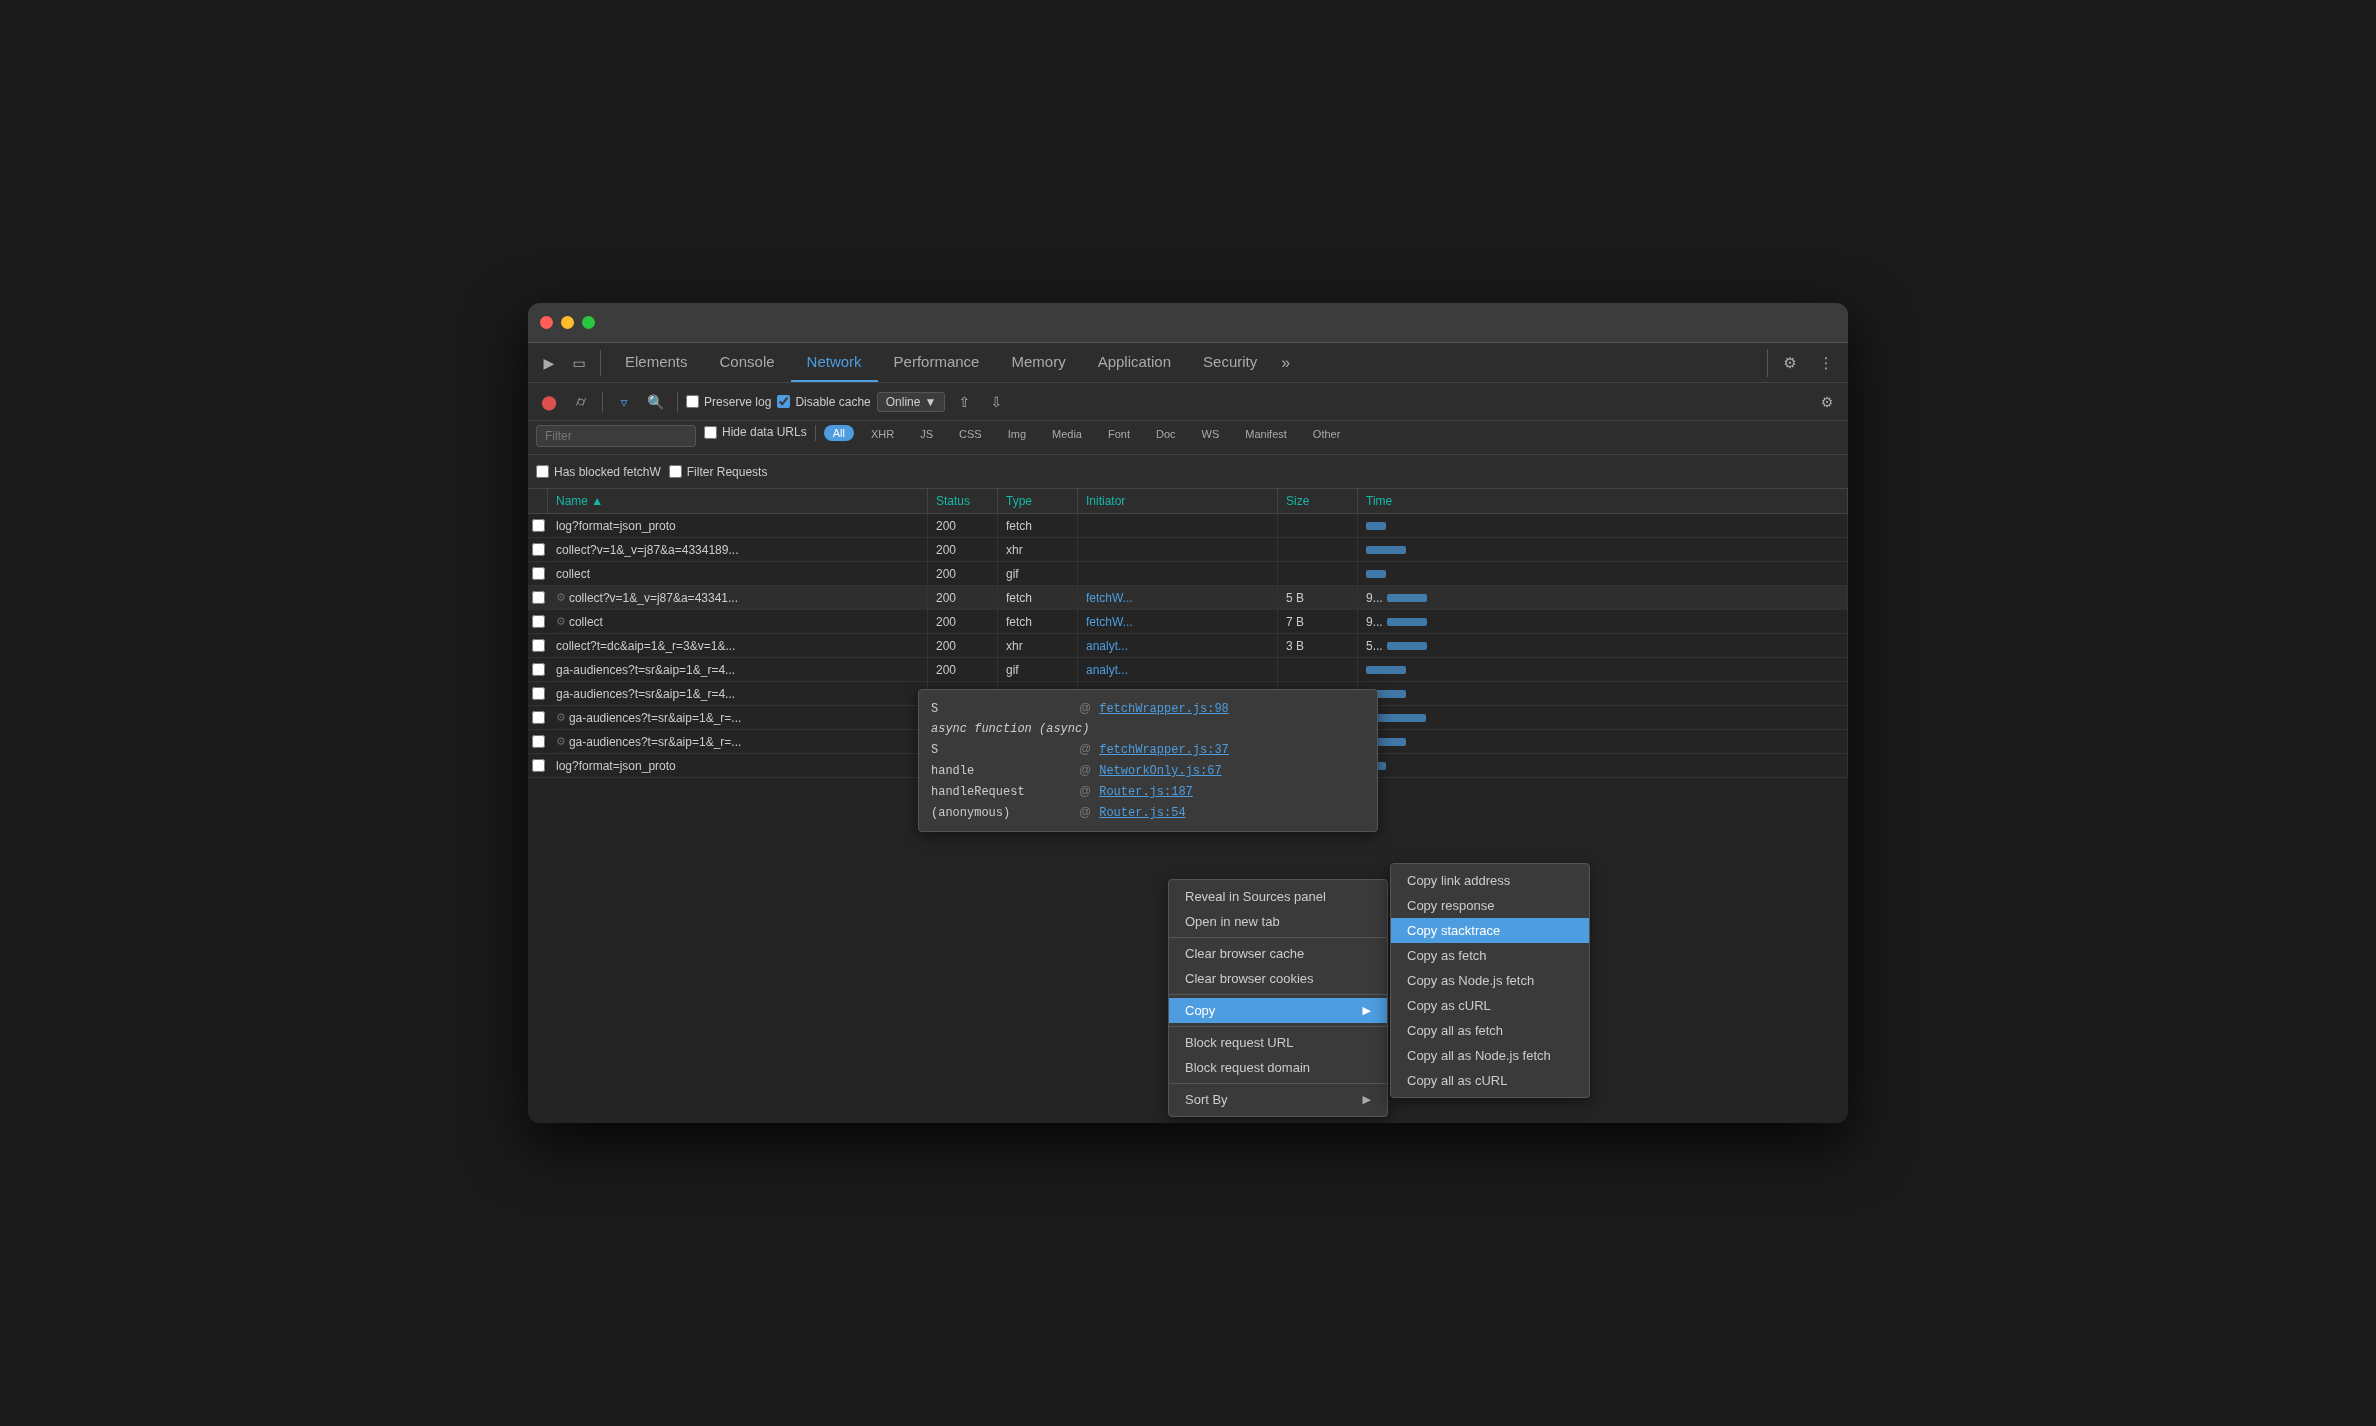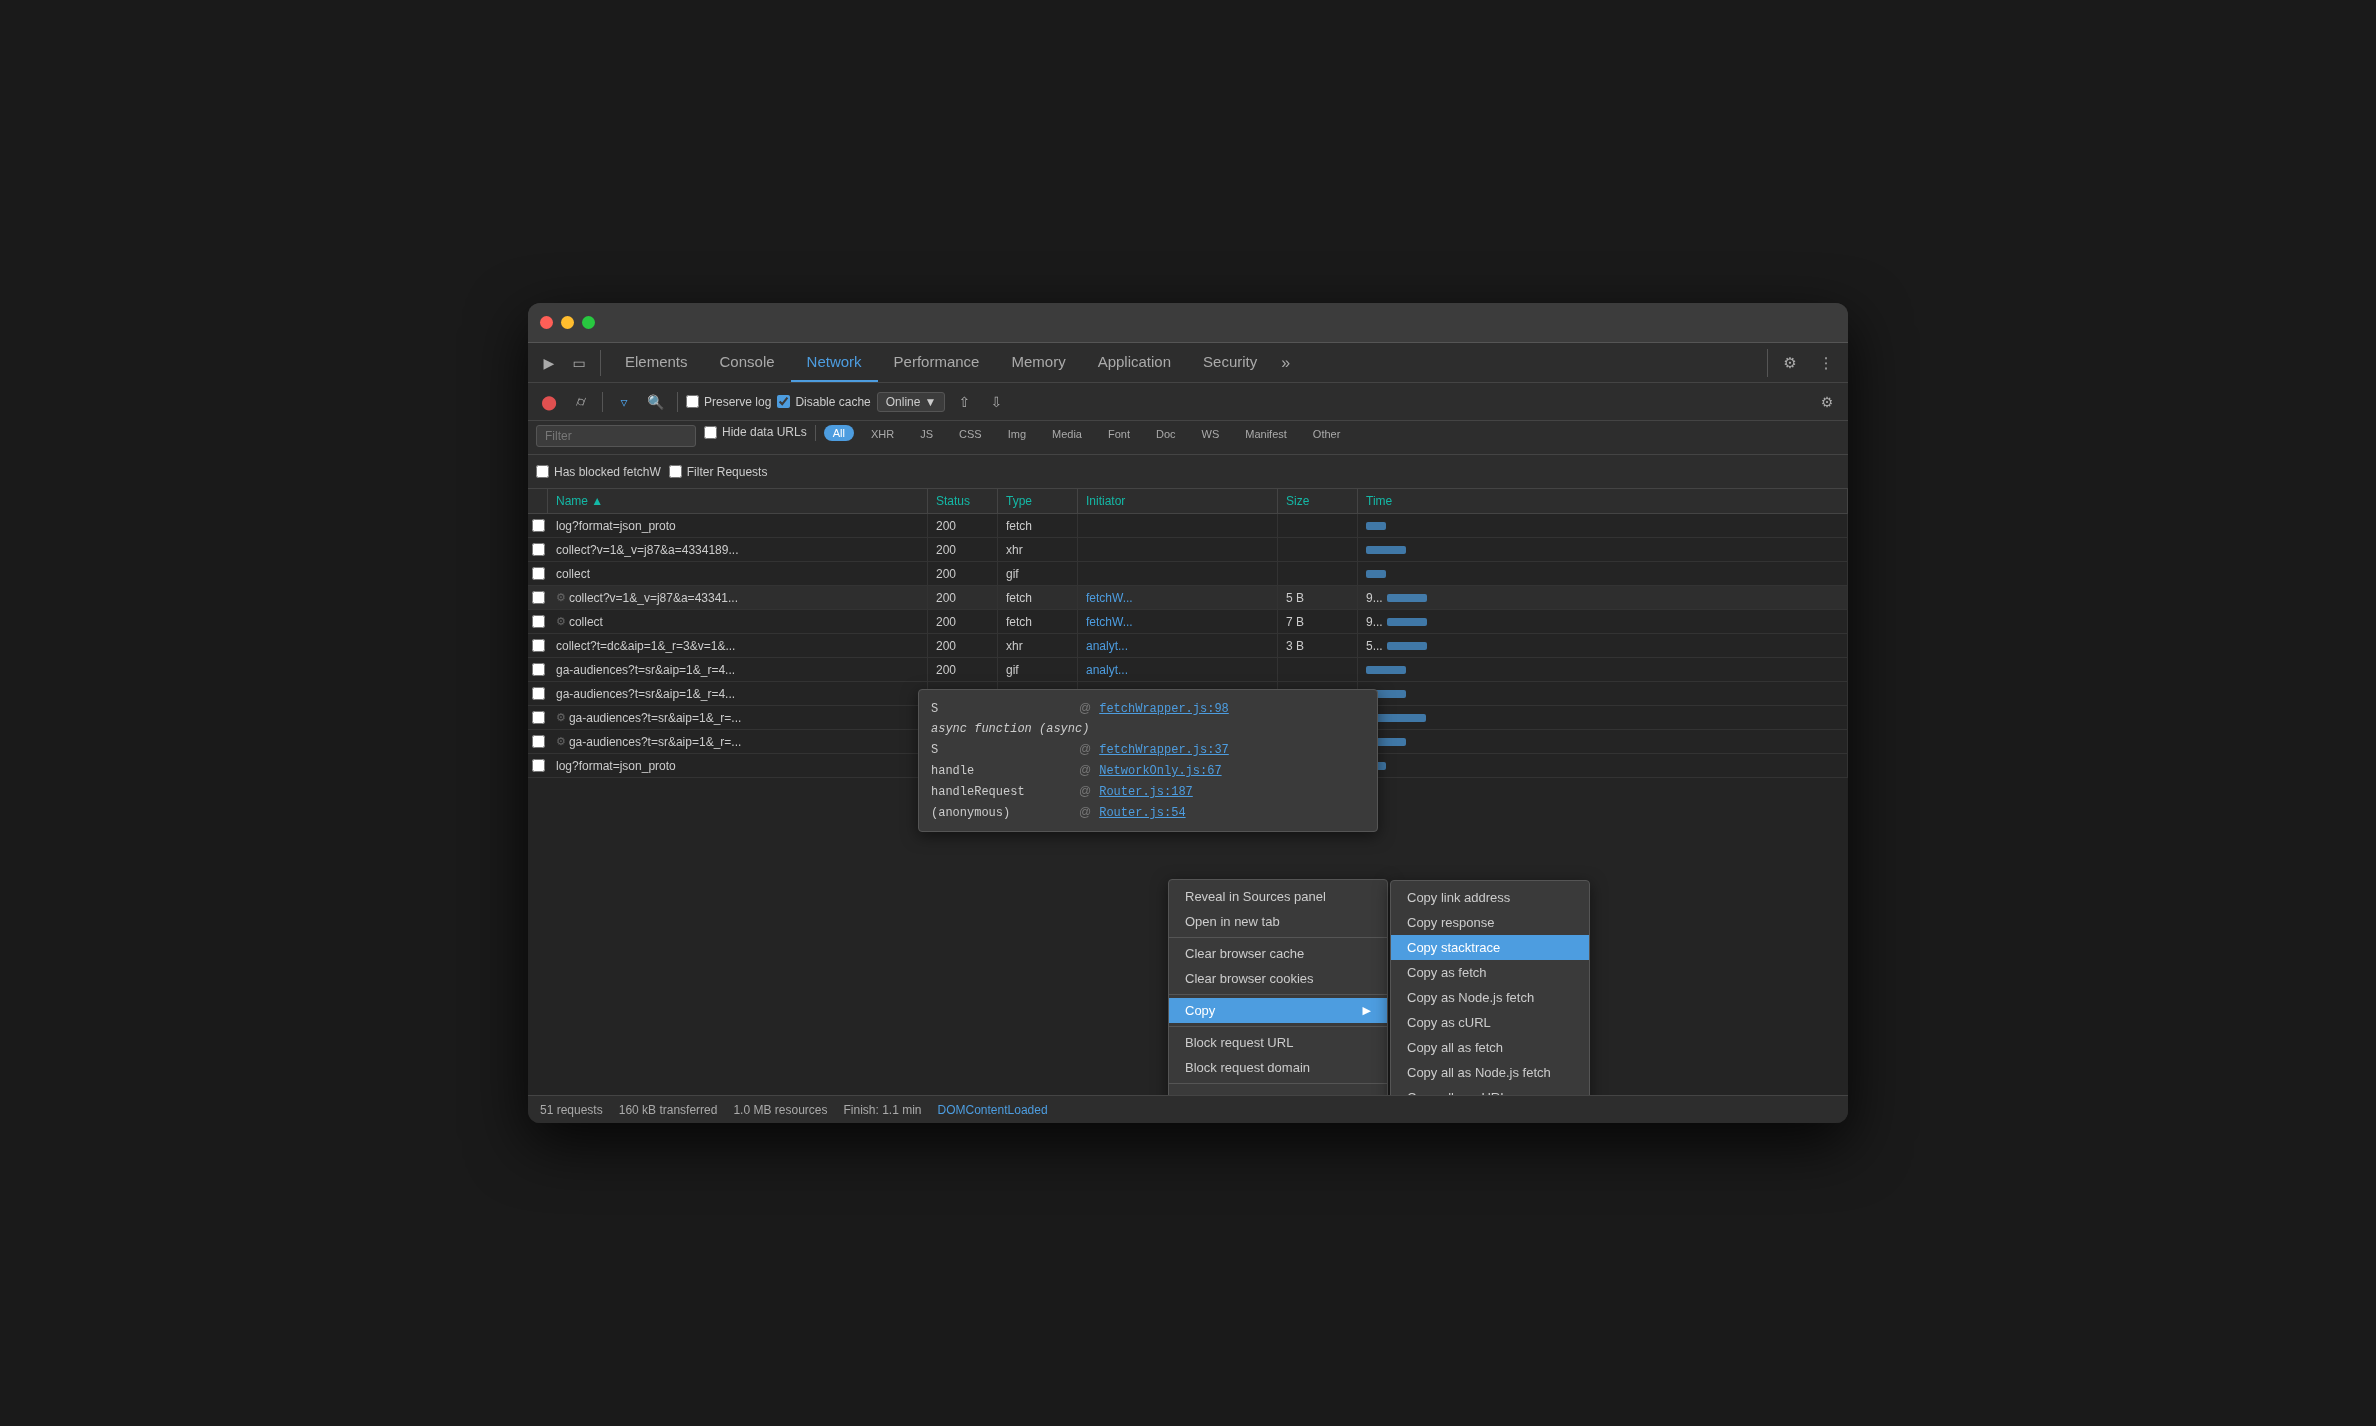--- a/index.html
+++ b/index.html
@@ -378,21 +378,21 @@
     }
     .ctx-arrow {
       color: #aaa;
       font-size: 11px;
     }
     .ctx-item.highlighted .ctx-arrow { color: #fff; }
 
     
     .submenu {
       position: absolute;
-      top: 391px;
+      top: 374px;
       left: 862px;
       background: #3a3a3a;
       border: 1px solid #555;
       border-radius: 4px;
       padding: 4px 0;
       z-index: 21;
       min-width: 200px;
       box-shadow: 0 4px 16px rgba(0,0,0,0.5);
     }
     .sub-item {
@@ -718,21 +718,14 @@
         <div class="sub-item">Copy as fetch</div>
         <div class="sub-item">Copy as Node.js fetch</div>
         <div class="sub-item">Copy as cURL</div>
         <div class="sub-item">Copy all as fetch</div>
         <div class="sub-item">Copy all as Node.js fetch</div>
         <div class="sub-item">Copy all as cURL</div>
 
       </div>
     </div>
 
-    <div class="status-bar">
-      <span>51 requests</span>
-      <span>160 kB transferred</span>
-      <span>1.0 MB resources</span>
-      <span>Finish: 1.1 min</span>
-      <span class="status-link">DOMContentLoaded</span>
-    </div>
   </div>
 </div>
 
 </body></html>

